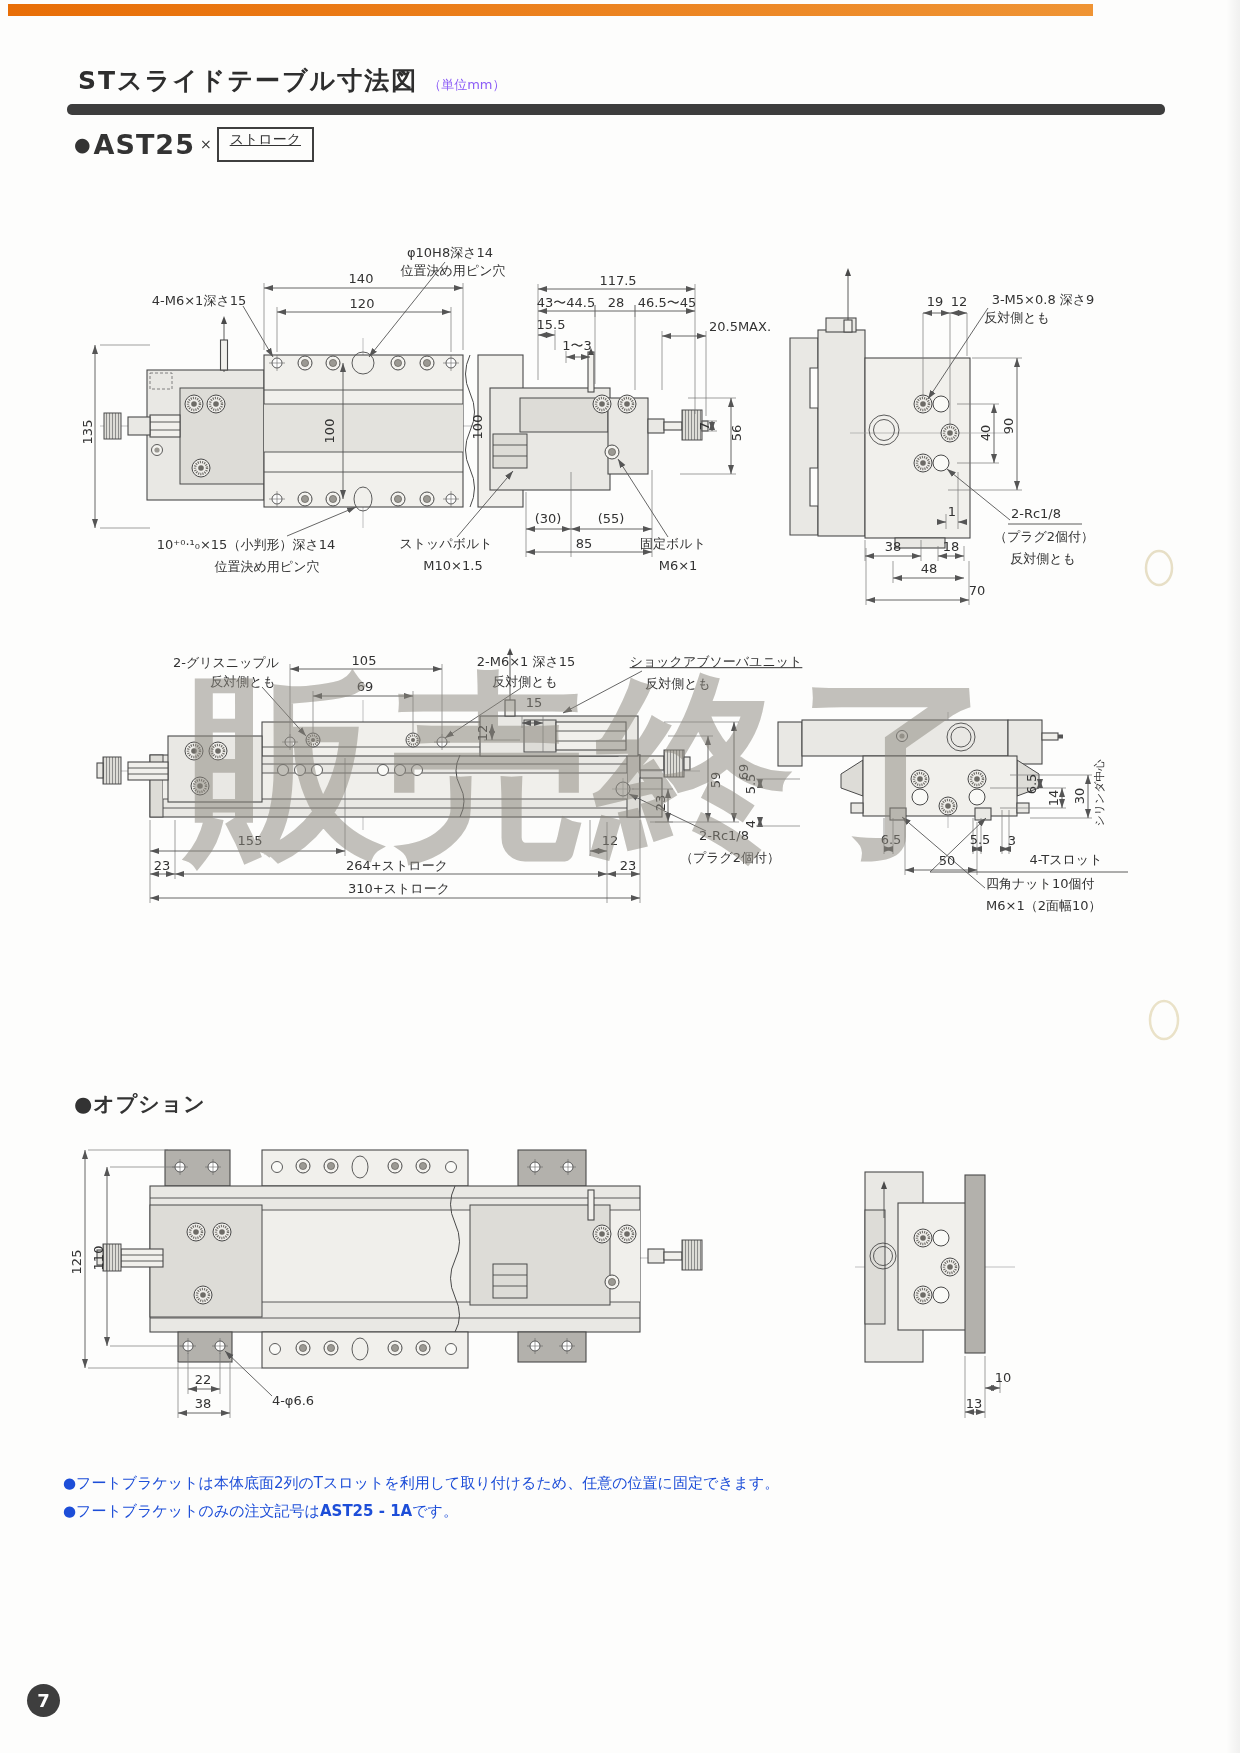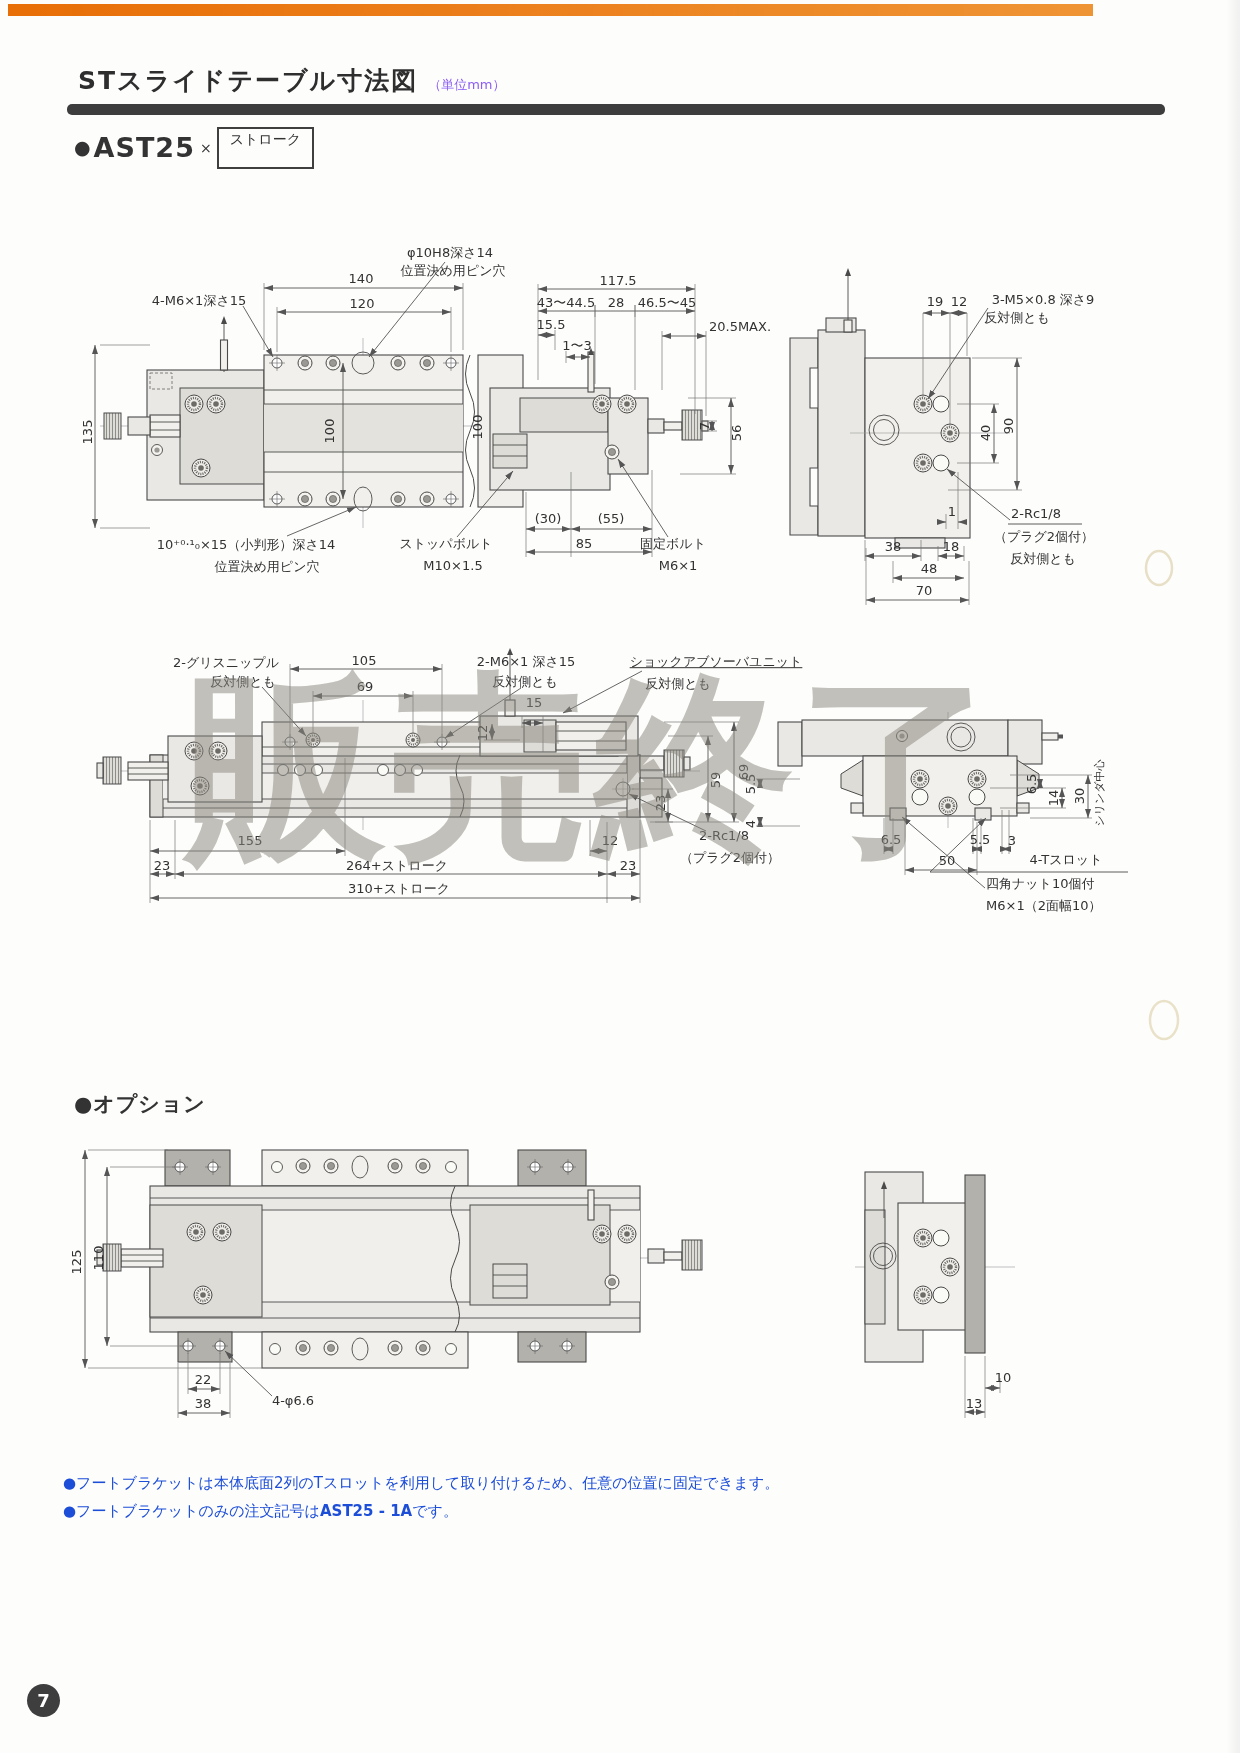--- a/index.html
+++ b/index.html
@@ -8,21 +8,21 @@
   .accent-bar{position:absolute;left:8px;top:4px;width:1085px;height:12px;
         background:linear-gradient(90deg,#e86e07,#ef9434);}
   .title-row{position:absolute;left:78px;top:64px;display:flex;align-items:baseline;gap:10px;}
   .title-row h1{margin:0;font-size:25px;font-weight:700;letter-spacing:2px;color:#2e2e2e;}
   .title-row .unit{font-size:13px;color:#8b5cf6;}
   .rule{position:absolute;left:67px;top:104px;width:1098px;height:11px;background:#3d3d3d;border-radius:5px;}
   .model-heading{position:absolute;left:74px;top:127px;display:flex;align-items:center;gap:3px;}
   .model-heading .bullet{font-size:19px;line-height:1;}
   .model-heading .model{font-size:27px;font-weight:700;letter-spacing:1px;}
   .model-heading .times{font-size:14px;margin:0 2px;}
-  .stroke-box{border:2px solid #3f3f3f;padding:2px 11px 19px;font-size:14px;line-height:1.2;}
+  .stroke-box{border:2px solid #3f3f3f;padding:2px 11px 12px;font-size:14px;line-height:1.2;text-decoration:underline;}
   .options-heading{position:absolute;left:74px;top:1090px;font-size:21px;font-weight:700;letter-spacing:1px;}
   svg.drawing{position:absolute;left:0;top:0;z-index:1;}
   #label-layer{position:absolute;left:0;top:0;width:1240px;height:1753px;z-index:2;}
   .lbl{position:absolute;font-size:13px;line-height:1.05;white-space:nowrap;color:#323232;}
   .watermark{position:absolute;left:186px;top:668px;z-index:6;font-size:200px;font-weight:700;
         letter-spacing:4px;line-height:1;color:rgba(140,137,126,0.52);pointer-events:none;}
   .notes{position:absolute;left:63px;top:1470px;font-size:15px;line-height:1.85;color:#1d4ed8;}
   .notes p{margin:0;}
   .notes .bold{font-weight:700;}
   .page-num{position:absolute;left:27px;top:1684px;width:33px;height:33px;border-radius:50%;
@@ -525,21 +525,21 @@
       <div class="lbl" style="left: 1017px; top: 318px; transform: translate(-50%, -50%);">反対側とも</div>
       <div class="lbl" style="left: 986px; top: 433px; transform: translate(-50%, -50%) rotate(-90deg);">40</div>
       <div class="lbl" style="left: 1009px; top: 426px; transform: translate(-50%, -50%) rotate(-90deg);">90</div>
       <div class="lbl" style="left: 952px; top: 512px; transform: translate(-50%, -50%);">1</div>
       <div class="lbl" style="left: 1036px; top: 514px; transform: translate(-50%, -50%);">2-Rc1/8</div>
       <div class="lbl" style="left: 1044px; top: 537px; transform: translate(-50%, -50%);">（プラグ2個付）</div>
       <div class="lbl" style="left: 1043px; top: 559px; transform: translate(-50%, -50%);">反対側とも</div>
       <div class="lbl" style="left: 893px; top: 547px; transform: translate(-50%, -50%);">38</div>
       <div class="lbl" style="left: 951px; top: 547px; transform: translate(-50%, -50%);">18</div>
       <div class="lbl" style="left: 929px; top: 569px; transform: translate(-50%, -50%);">48</div>
-      <div class="lbl" style="left: 924px; top: 591px; transform: translate(-50%, -50%); text-align: center;">70</div>
+      <div class="lbl" style="left: 977px; top: 591px; transform: translate(-50%, -50%); text-align: center;">70</div>
       <div class="lbl" style="left: 226px; top: 663px; transform: translate(-50%, -50%); text-align: center;">2-グリスニップル</div>
       <div class="lbl" style="left: 243px; top: 682px; transform: translate(-50%, -50%);">反対側とも</div>
       <div class="lbl" style="left: 364px; top: 661px; transform: translate(-50%, -50%);">105</div>
       <div class="lbl" style="left: 365px; top: 687px; transform: translate(-50%, -50%);">69</div>
       <div class="lbl" style="left: 526px; top: 662px; transform: translate(-50%, -50%);">2-M6×1 深さ15</div>
       <div class="lbl" style="left: 525px; top: 682px; transform: translate(-50%, -50%);">反対側とも</div>
       <div class="lbl" style="left: 534px; top: 703px; transform: translate(-50%, -50%);">15</div>
       <div class="lbl" style="left: 483px; top: 733px; transform: translate(-50%, -50%) rotate(-90deg);">12</div>
       <div class="lbl" style="left: 716px; top: 662px; transform: translate(-50%, -50%); text-decoration: underline;">ショックアブソーバユニット</div>
       <div class="lbl" style="left: 678px; top: 684px; transform: translate(-50%, -50%);">反対側とも</div>

